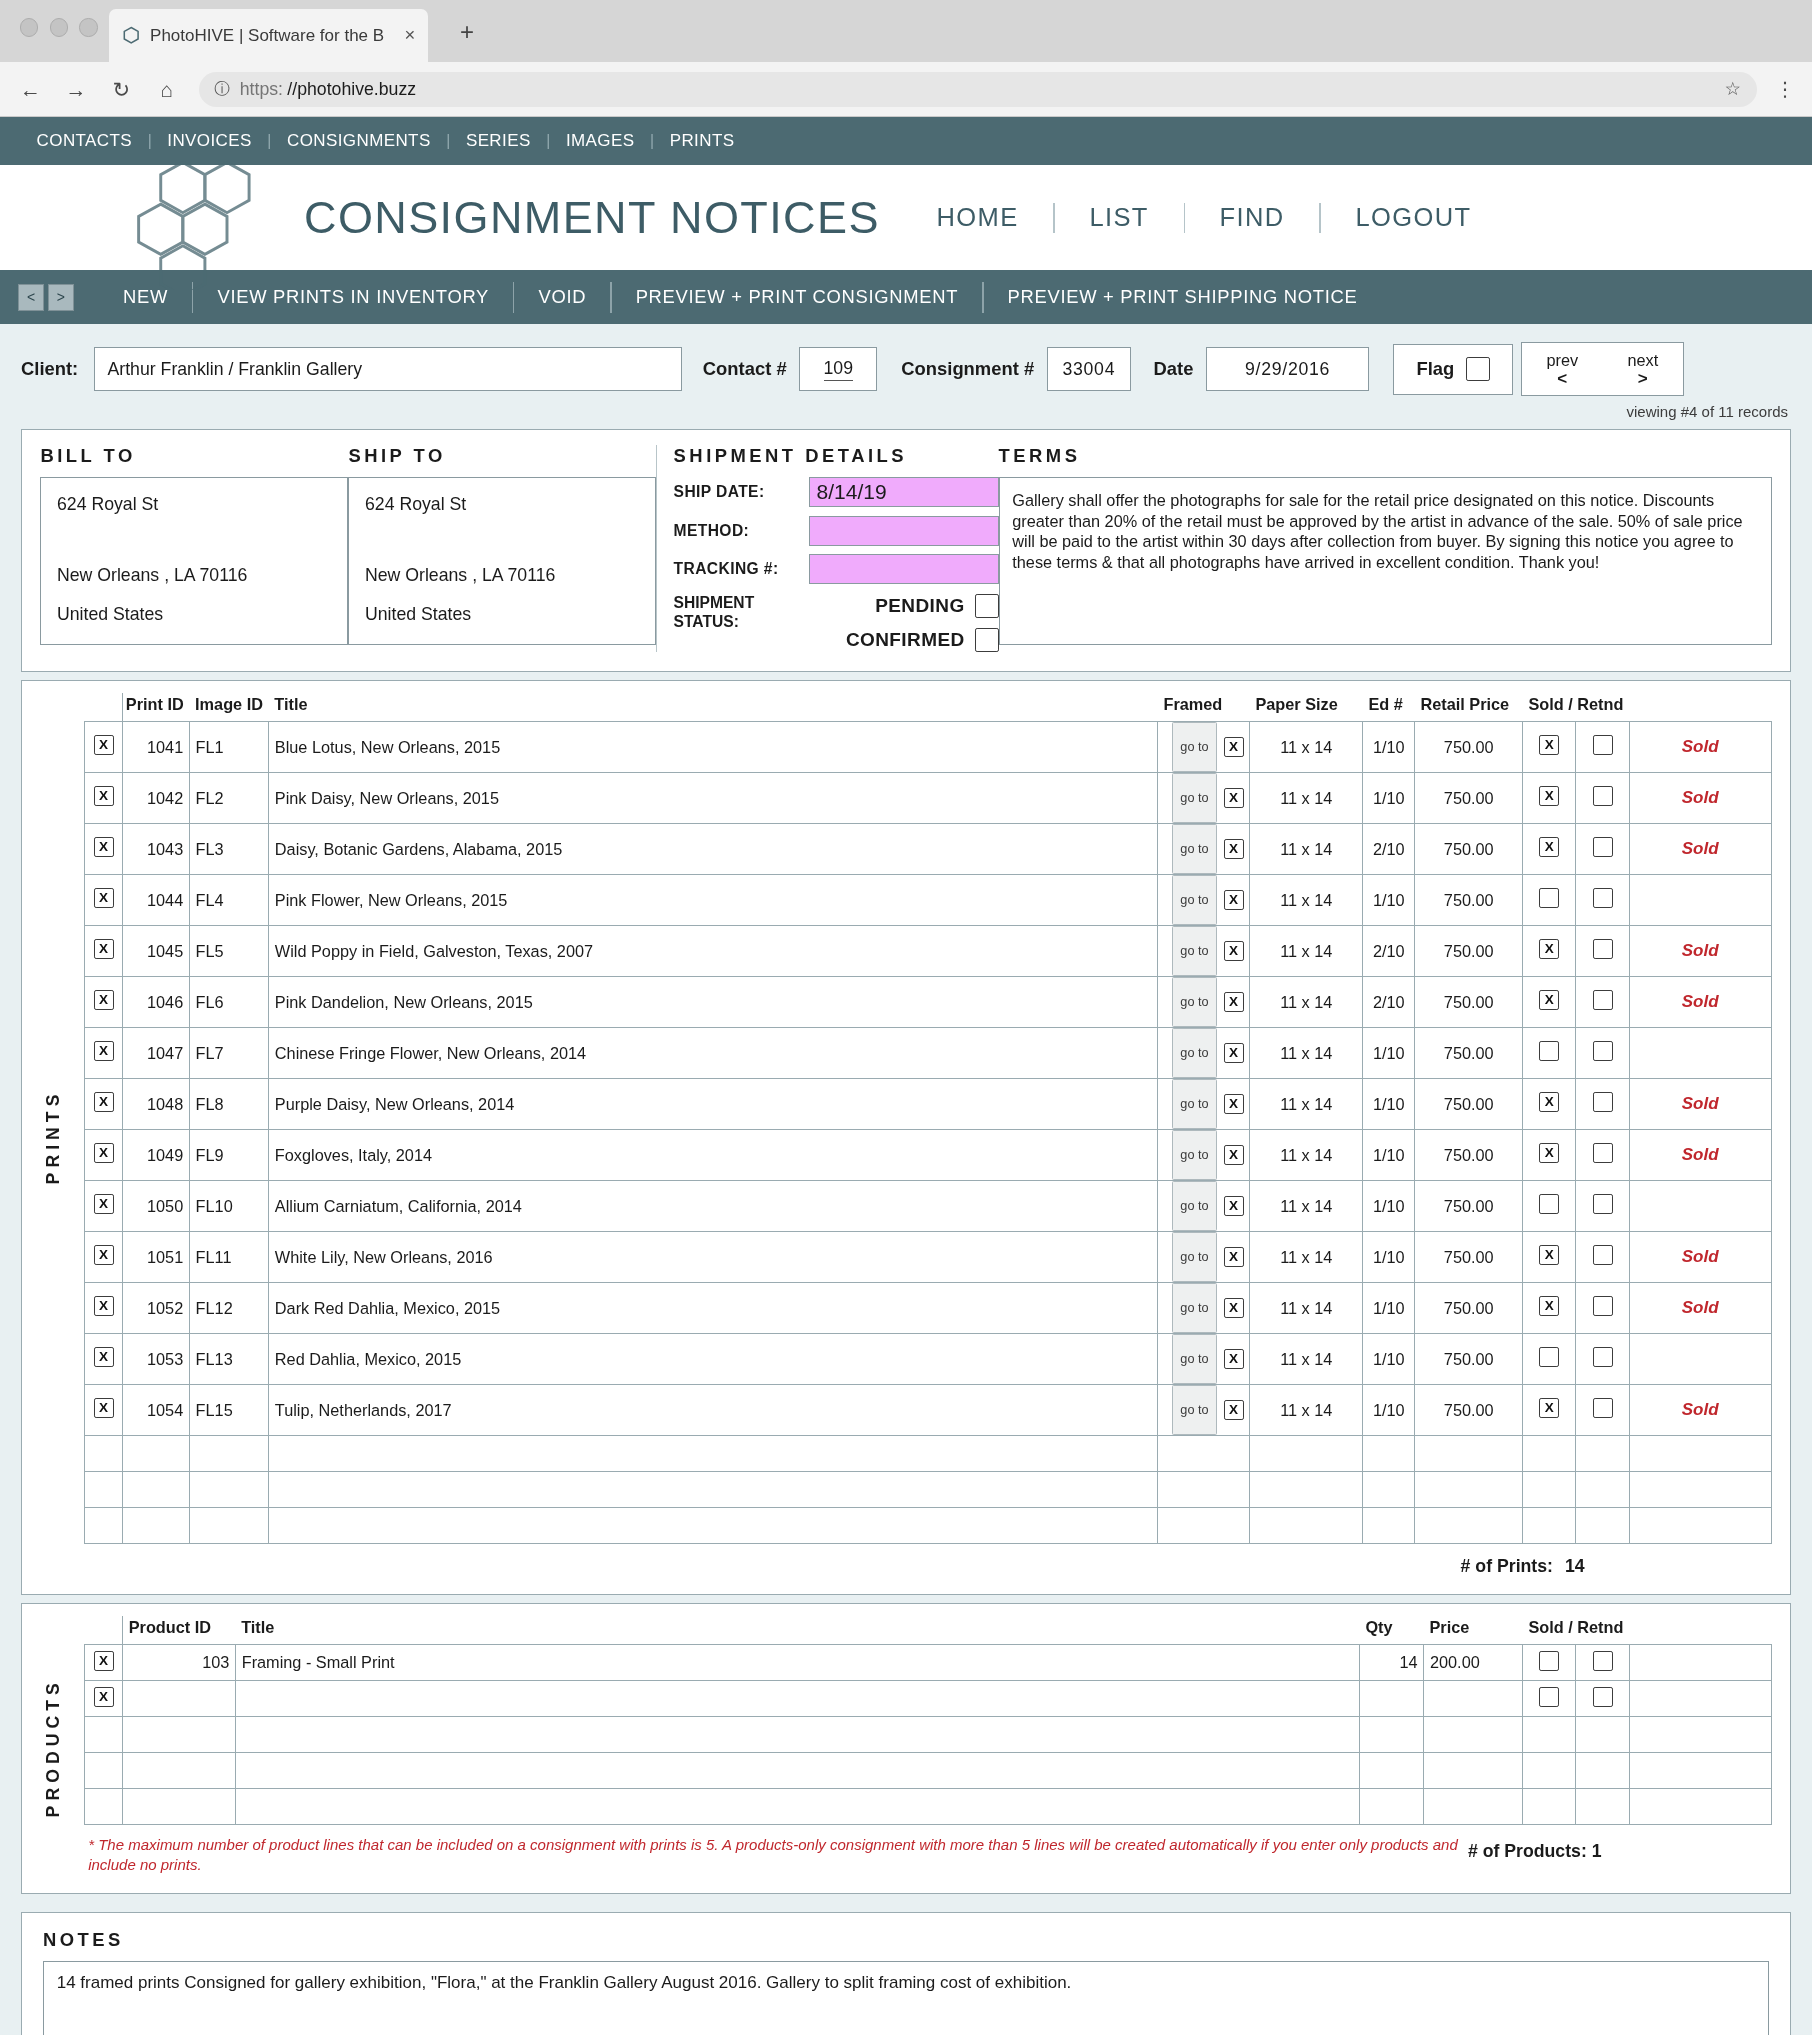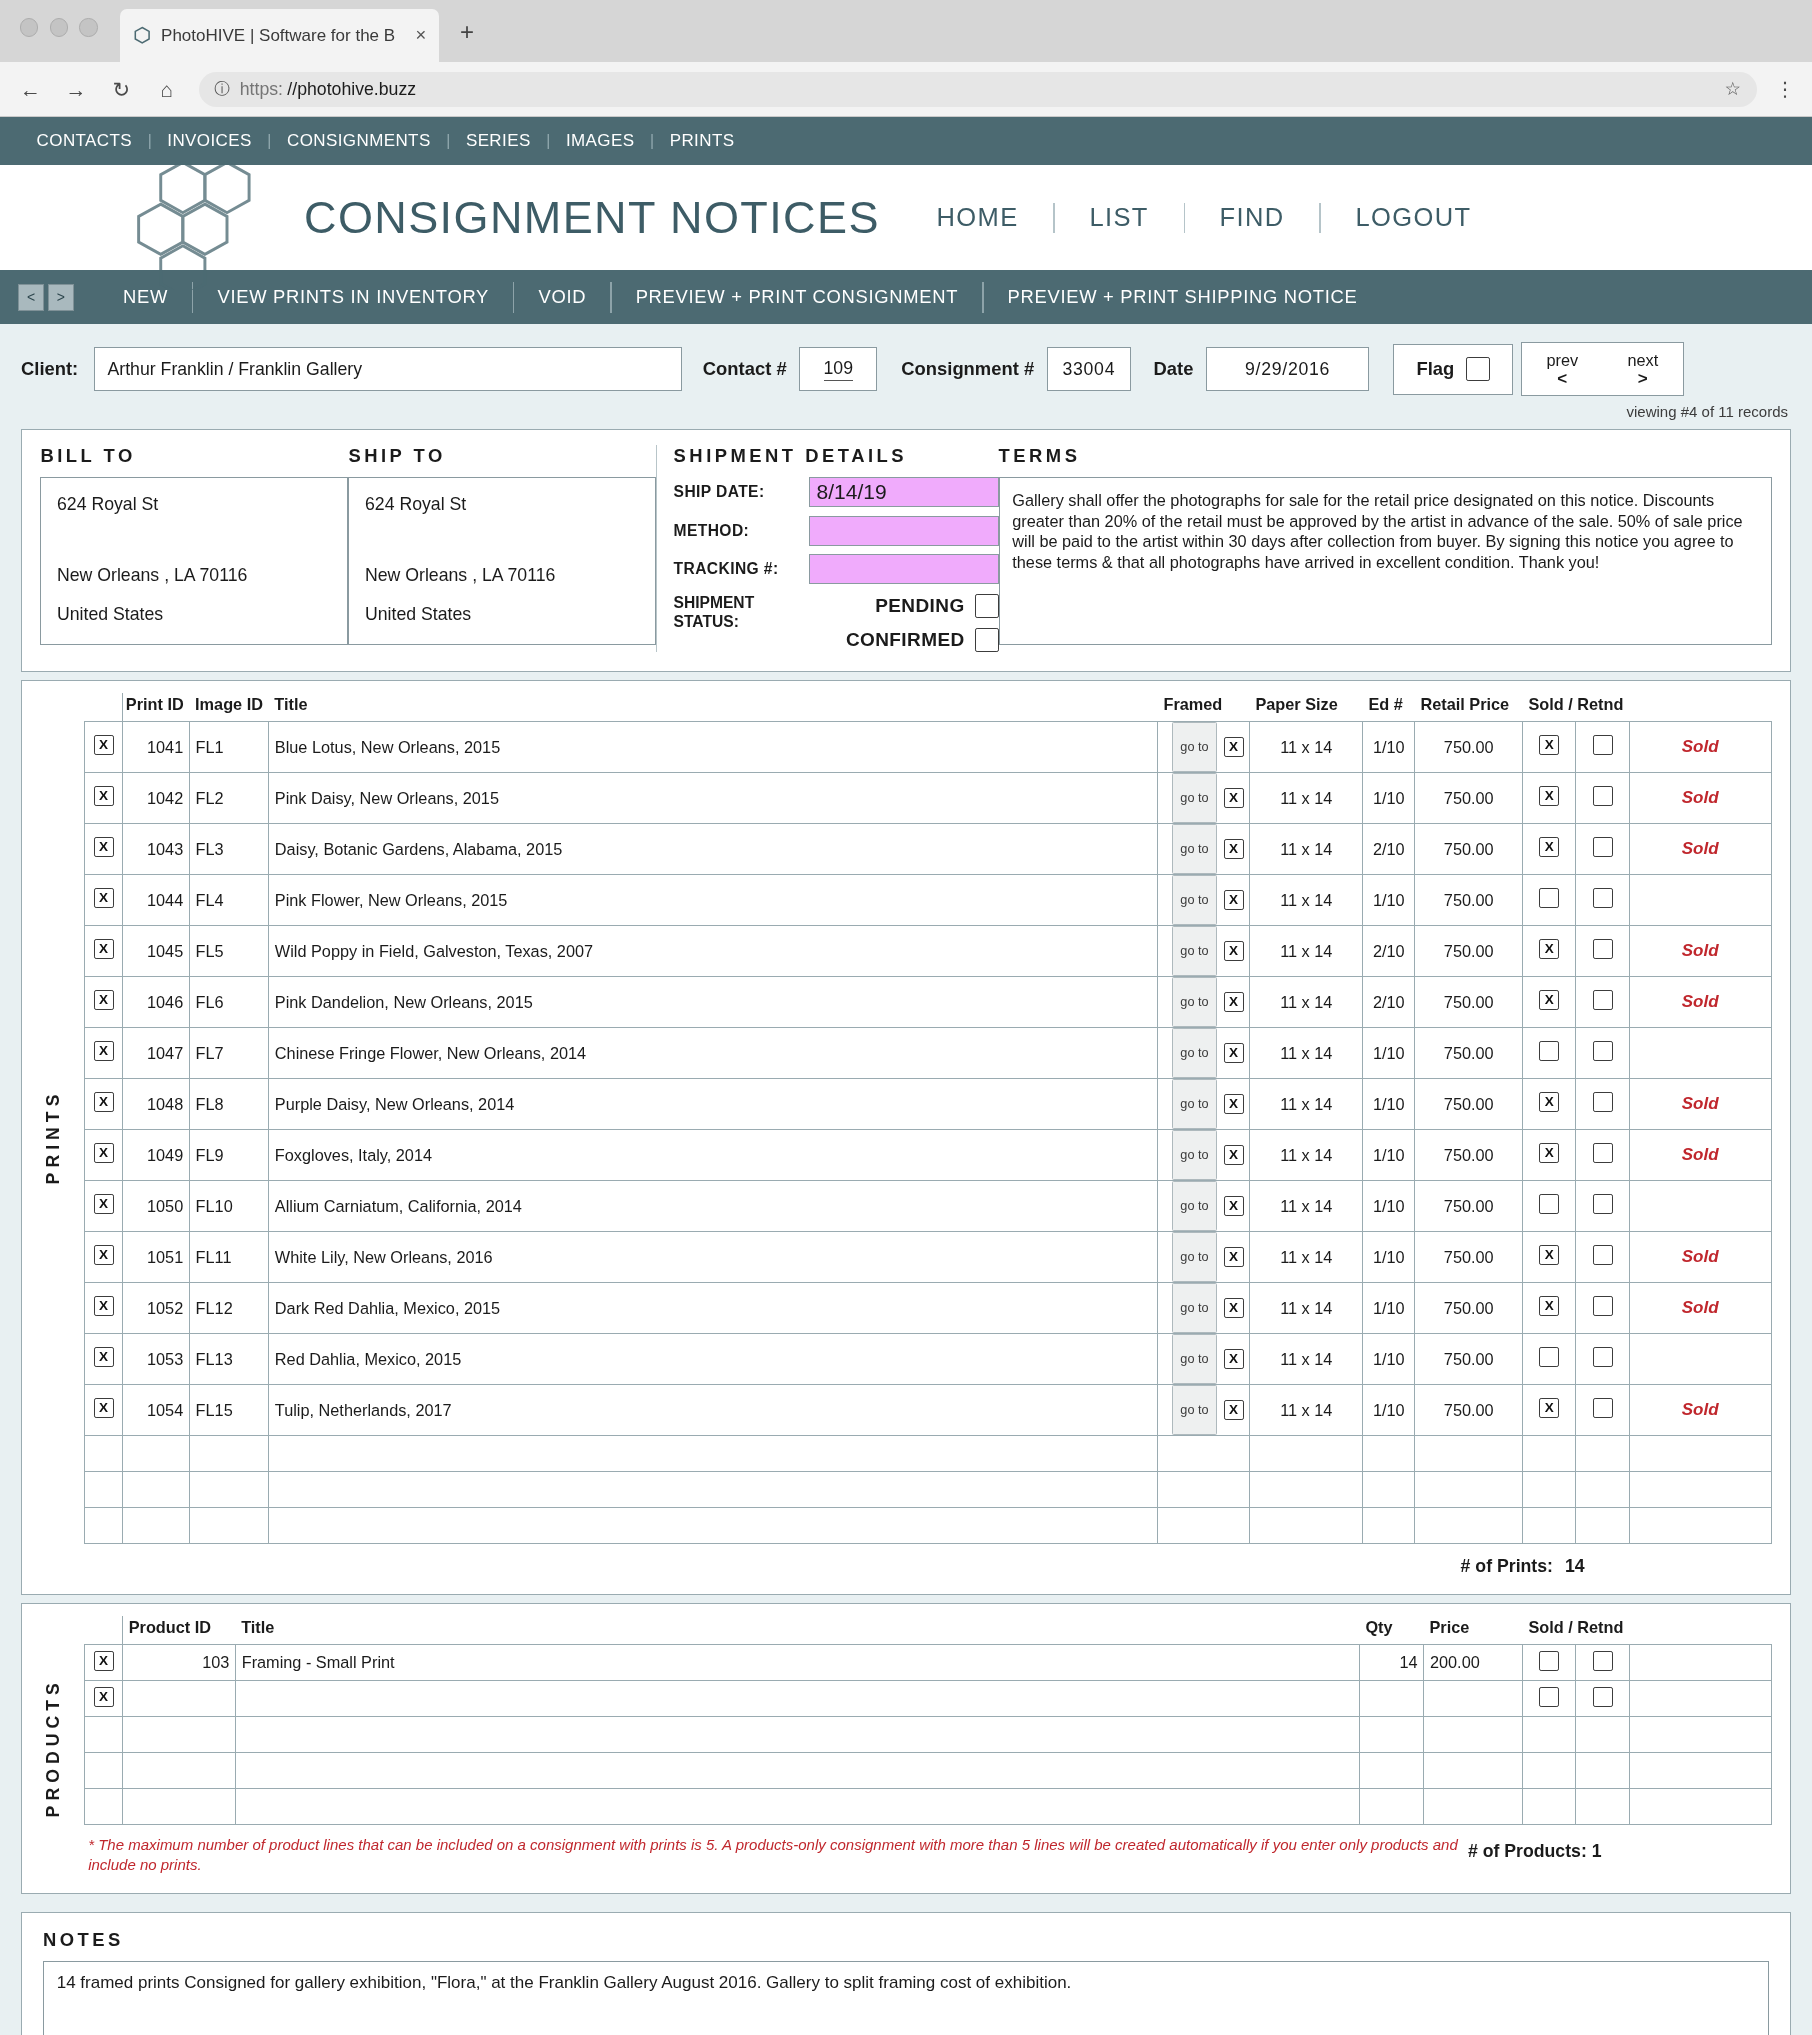--- a/index.html
+++ b/index.html
@@ -23,21 +23,21 @@
     left: 20px; top: 18.4px;
     display: flex; gap: 11.3px;
   }
   .traffic span {
     width: 18.4px; height: 18.4px; border-radius: 50%;
     background: #c4c4c4; border: 0.7px solid #adadad;
     display: block;
   }
   .tab {
     position: absolute;
-    left: 120px; top: 9.2px;
+    left: 109px; top: 9.2px;
     width: 319px; height: 53px;
     background: #f3f3f3;
     border-radius: 7px 7px 0 0;
     display: flex; align-items: center;
     padding: 0 12.7px;
     gap: 10px;
   }
   .tab-favicon {
     width: 18.4px; height: 18.4px; flex: 0 0 auto;
   }

